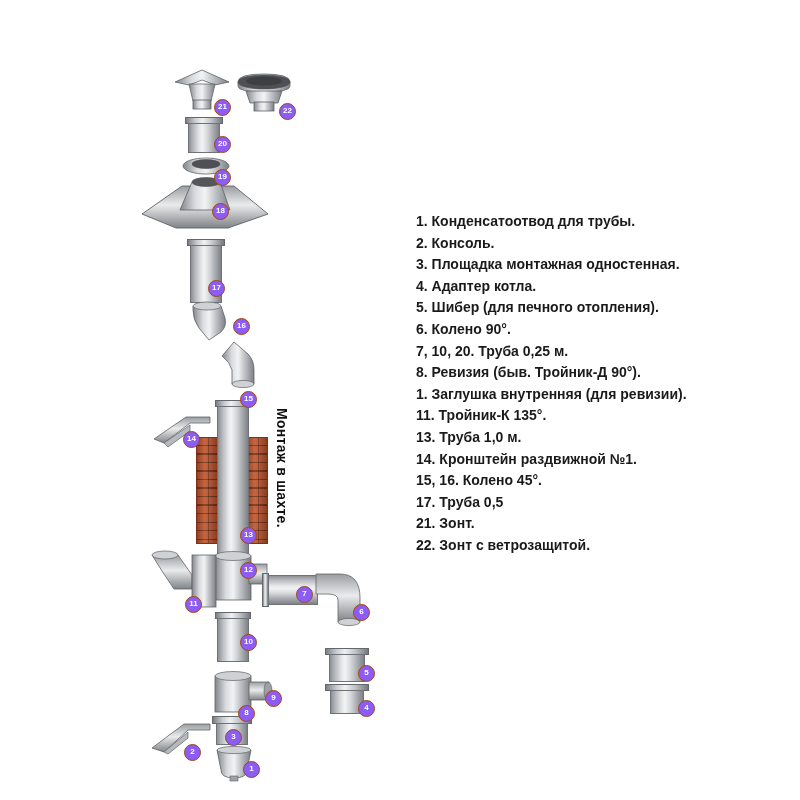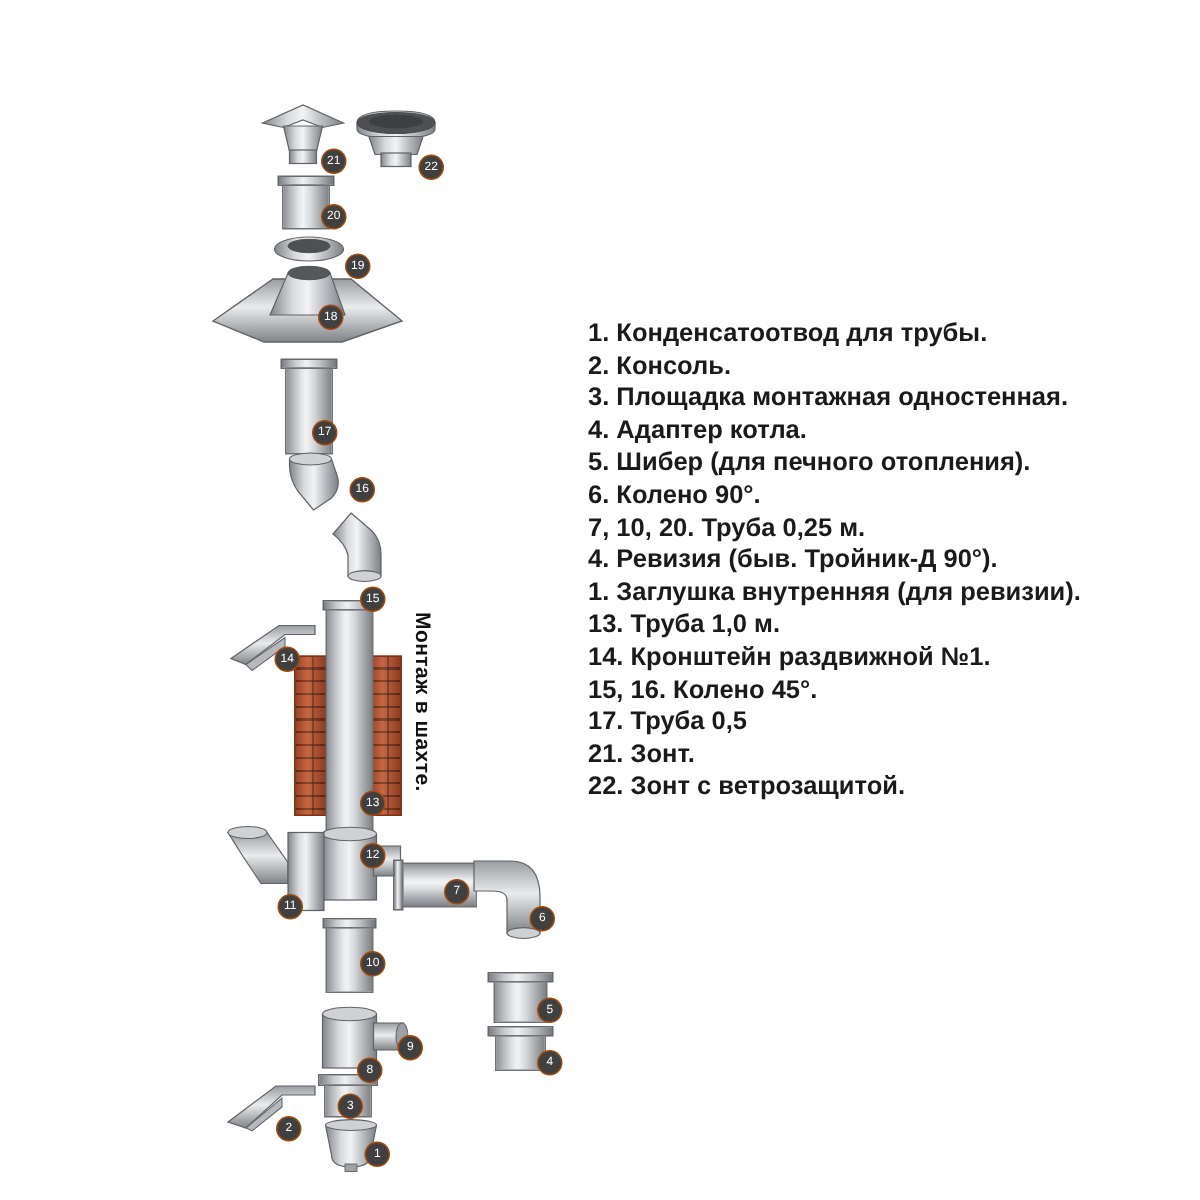--- a/index.html
+++ b/index.html
@@ -19,25 +19,26 @@
   }
 
   
   #legend {
     position: absolute;
     left: 392px;
     top: 211px;
     width: 330px;
   }
   .legend-item {
-    font-size: 17px;
+    font-size: 14px;
     font-weight: bold;
     color: #1a1a1a;
     line-height: 21.6px;
     white-space: nowrap;
+    margin-left: 24px;
   }
 
   
   #shaft-caption {
     position: absolute;
     left: 268px;
     top: 408px;
     width: 22px;
     height: 160px;
     font-size: 14px;
@@ -50,25 +51,25 @@
 
   
   .part {
     position: absolute;
   }
   .callout {
     position: absolute;
     width: 15px;
     height: 15px;
     border-radius: 50%;
-    background: #404040;
+    background: #8b5cf6;
     border: 1px solid #a4490a;
     color: #ffffff;
     font-size: 8px;
-    font-weight: normal;
+    font-weight: bold;
     line-height: 13px;
     text-align: center;
     z-index: 40;
   }
 
   
   .pipe {
     background: linear-gradient(to right,
       #8f9094 0%, #b9bcc0 16%, #e3e5e7 34%, #f2f3f4 44%,
       #d4d6d9 62%, #a5a8ac 82%, #7f8185 100%);
@@ -155,21 +156,21 @@
       <div class="pipe" style="position:absolute; left:3px; top:6px; width:32px; height:30px;"></div>
     </div>
     <div class="callout" style="left:214px; top:136px;">20</div>
 
     <div class="part" style="left:182px; top:155px;">
       <svg width="48" height="22" viewBox="0 0 48 22">
         <ellipse cx="24" cy="11" rx="23" ry="8" fill="url(#gmet)" stroke="#5f6266" stroke-width="0.8"></ellipse>
         <ellipse cx="24" cy="9" rx="14" ry="4.5" fill="#4e5053" stroke="#4a4c4f" stroke-width="0.6"></ellipse>
       </svg>
     </div>
-    <div class="callout" style="left:214px; top:169px;margin-left:16px;">19</div>
+    <div class="callout" style="left:214px; top:169px;">19</div>
 
     <div class="part" style="left:140px; top:170px;">
       <svg width="130" height="62" viewBox="0 0 130 62">
         <path d="M2 44 L42 16 L94 16 L128 44 L88 58 L36 58 Z" fill="url(#gmet2)" stroke="#5f6266" stroke-width="0.9"></path>
         <path d="M40 40 L52 12 L80 12 L90 40 Z" fill="url(#gmet)" stroke="#5f6266" stroke-width="0.8"></path>
         <ellipse cx="66" cy="12" rx="14" ry="4.5" fill="#55585b" stroke="#4a4c4f" stroke-width="0.6"></ellipse>
       </svg>
     </div>
     <div class="callout" style="left:212px; top:203px;">18</div>
 
@@ -305,22 +306,23 @@
   <div id="shaft-caption">Монтаж в шахте.</div>
 
   <div id="legend">
     <div class="legend-item">1. Конденсатоотвод для трубы.</div>
     <div class="legend-item">2. Консоль.</div>
     <div class="legend-item">3. Площадка монтажная одностенная.</div>
     <div class="legend-item">4. Адаптер котла.</div>
     <div class="legend-item">5. Шибер (для печного отопления).</div>
     <div class="legend-item">6. Колено 90°.</div>
     <div class="legend-item">7, 10, 20. Труба 0,25 м.</div>
-    <div class="legend-item">4. Ревизия (быв. Тройник-Д 90°).</div>
+    <div class="legend-item">8. Ревизия (быв. Тройник-Д 90°).</div>
     <div class="legend-item">1. Заглушка внутренняя (для ревизии).</div>
+    <div class="legend-item">11. Тройник-К 135°.</div>
     <div class="legend-item">13. Труба 1,0 м.</div>
     <div class="legend-item">14. Кронштейн раздвижной №1.</div>
     <div class="legend-item">15, 16. Колено 45°.</div>
     <div class="legend-item">17. Труба 0,5</div>
     <div class="legend-item">21. Зонт.</div>
     <div class="legend-item">22. Зонт с ветрозащитой.</div>
   </div>
 
 </div>
 

